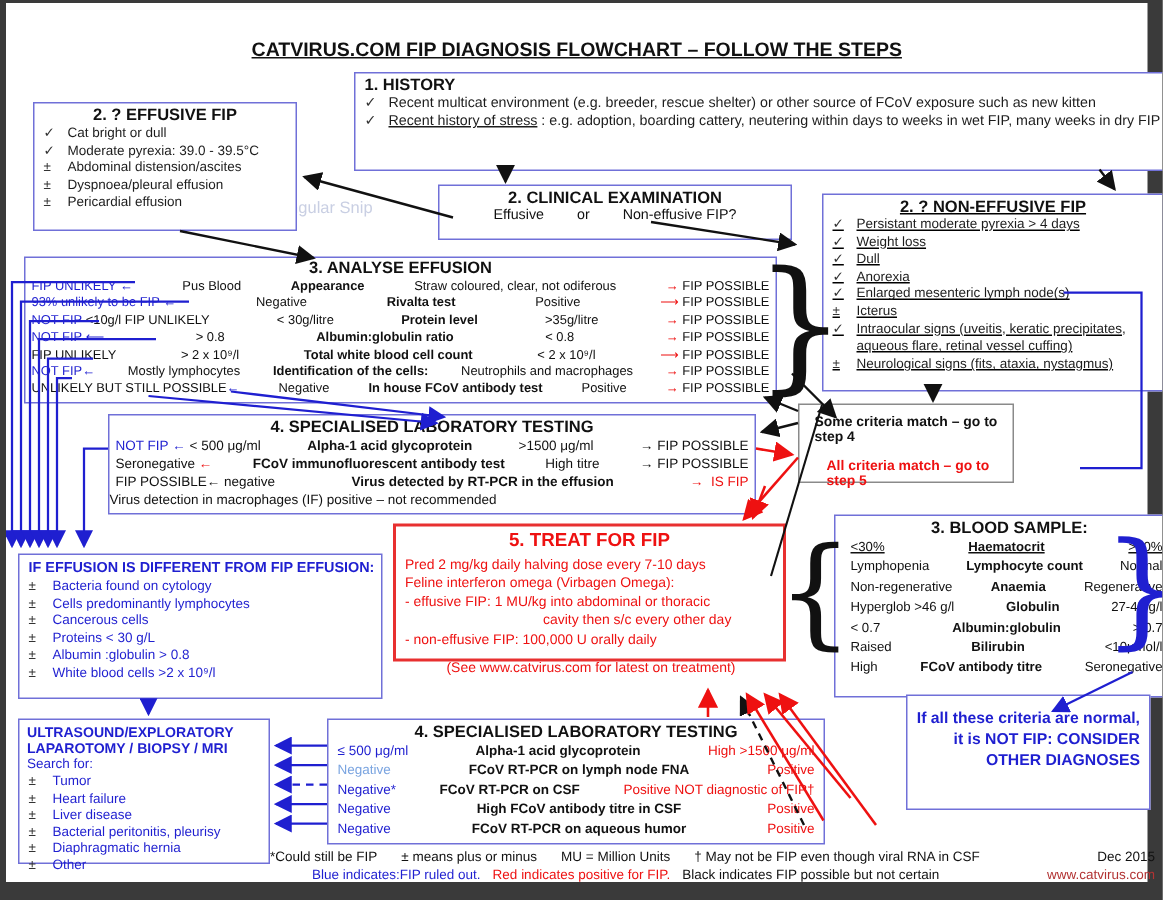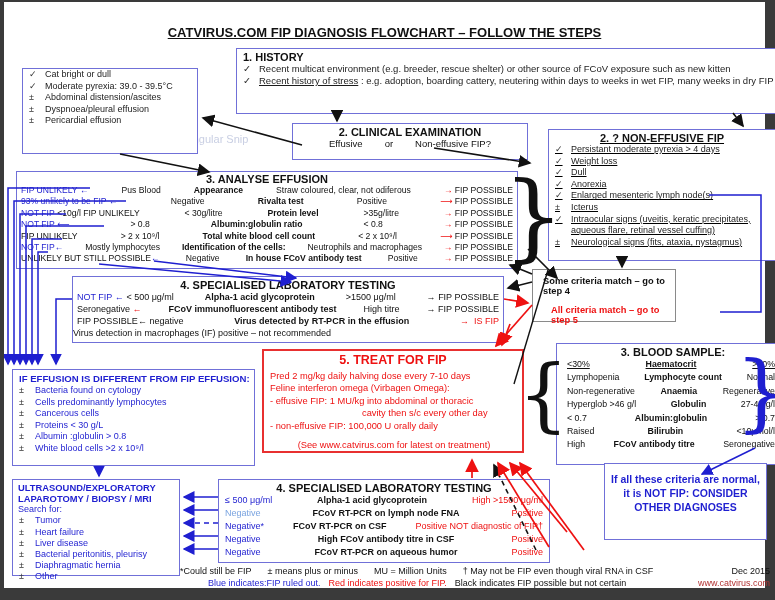--- a/index.html
+++ b/index.html
@@ -42,20 +42,21 @@
       <span class="mk">✓</span>
       <span>Recent multicat environment (e.g. breeder, rescue shelter) or other source of FCoV exposure such as new kitten</span>
     </div>
     <div class="li" style="font-size:9.5px;line-height:12px;">
       <span class="mk">✓</span>
       <span><span style="text-decoration:underline;">Recent history of stress</span><span> : e.g. adoption, boarding cattery, neutering within days to weeks in wet FIP, many weeks in dry FIP</span></span>
     </div>
   </div>
 
   <div class="box" style="left:18px;top:66px;width:176px;height:86px;">
+    <div class="bt">2. ? EFFUSIVE FIP</div>
     <div class="li">
           <span class="mk">✓</span>
           <span>Cat bright or dull</span>
         </div>
     <div class="li">
           <span class="mk">✓</span>
           <span>Moderate pyrexia: 39.0 - 39.5°C</span>
         </div>
     <div class="li">
           <span class="mk">±</span>
@@ -230,21 +231,21 @@
           <span class="test">Bilirubin</span>
           <span>&lt;10μmol/l</span>
         </div>
     <div class="frow" style="font-size:8.8px;line-height:13.4px;padding:0 14px 0 10px;">
           <span>High</span>
           <span class="test">FCoV antibody titre</span>
           <span>Seronegative</span>
         </div>
   </div>
 
-  <div class="box rbox" style="left:258px;top:347px;width:262px;height:104px;color:#ee1111;">
+  <div class="box rbox" style="left:258px;top:347px;width:262px;height:92px;color:#ee1111;">
     <div class="bt" style="color:#ee1111;font-size:12.5px;">5. TREAT FOR FIP</div>
     <div style="font-size:9.3px;line-height:12.4px;padding:3px 4px 0 6px;">
       <div>Pred 2 mg/kg daily halving dose every 7-10 days</div>
       <div>Feline interferon omega (Virbagen Omega):</div>
       <div>- effusive FIP: 1 MU/kg into abdominal or thoracic</div>
       <div style="padding-left:92px;">cavity then s/c every other day</div>
       <div>- non-effusive FIP:  100,000 U orally daily</div>
       <div style="text-align:center;padding-top:7px;">(See www.catvirus.com for latest on treatment)</div>
     </div>
   </div>
@@ -329,21 +330,21 @@
           <span class="r">Positive</span>
         </div>
     <div class="frow" style="font-size:9px;line-height:13px;padding:0 6px;">
           <span class="b">Negative</span>
           <span class="test">FCoV RT-PCR on aqueous humor</span>
           <span class="r">Positive</span>
         </div>
   </div>
 
   <div class="box bluebox" style="left:600px;top:461px;width:163px;height:77px;">
-    <div style="font-size:10.5px;font-weight:bold;text-align:center;padding:8px 6px 0 6px;line-height:14px;">If all these criteria are normal, it is NOT FIP: CONSIDER OTHER DIAGNOSES</div>
+    <div style="font-size:10.5px;font-weight:bold;text-align:right;padding:8px 6px 0 6px;line-height:14px;">If all these criteria are normal, it is NOT FIP: CONSIDER OTHER DIAGNOSES</div>
   </div>
 
   <div class="brace" style="left:499px;top:170px;font-size:96px;color:#111;">}</div>
   <div class="brace" style="left:514px;top:356px;font-size:80px;color:#111;">{</div>
   <div class="brace" style="left:731px;top:352px;font-size:84px;color:#1f1fd0;">}</div>
 
   <div class="fn" style="left:176px;top:564px;width:590px;gap:16px;">
     <span>*Could still be FIP</span>
     <span>± means plus or minus</span>
     <span>MU = Million Units</span>

